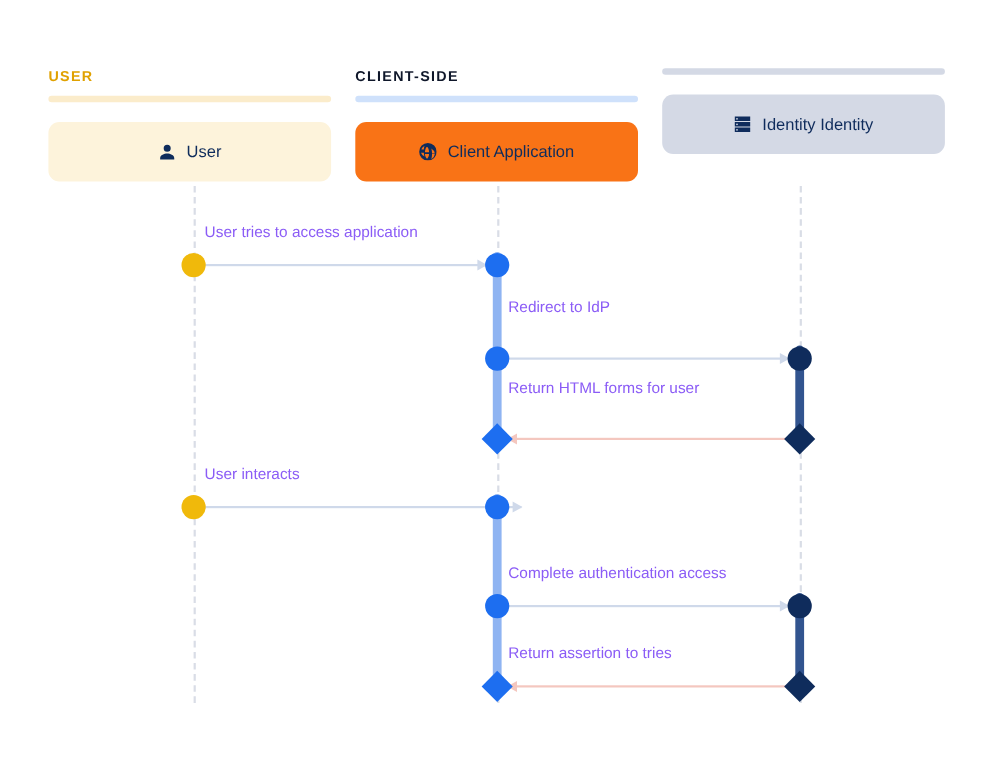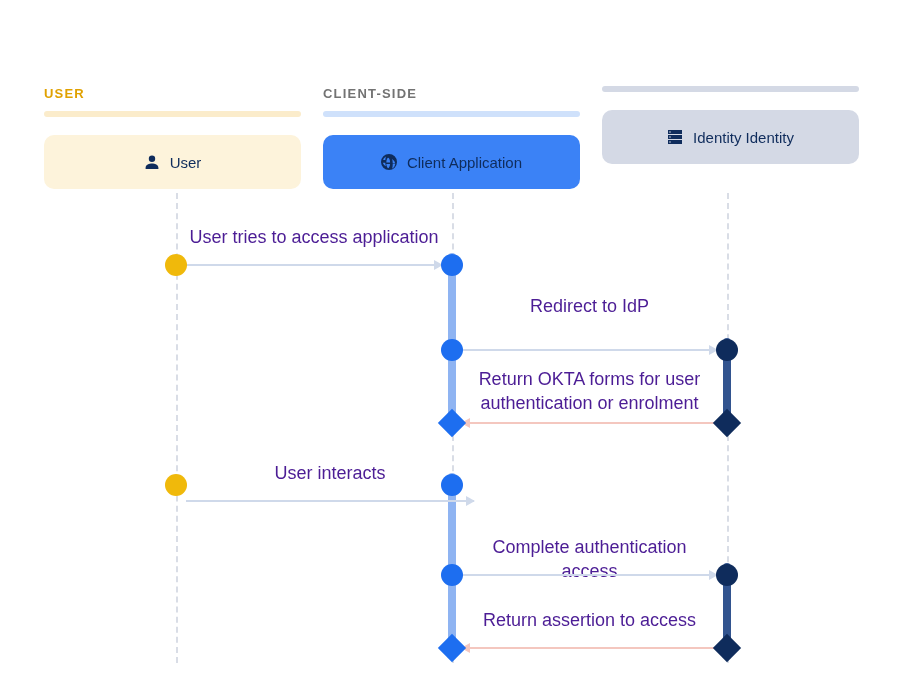--- a/index.html
+++ b/index.html
@@ -16,33 +16,32 @@
     inset: 0;
     background: #fff;
     border-radius: 24px;
     padding: 62px 44px 40px 44px;
   }
 
   
   .cols {
     display: flex;
     gap: 22px;
-    margin-top: 24px;
   }
   .col { flex: 1; min-width: 0; }
 
   .col-heading {
     font-size: 13px;
     font-weight: 700;
     letter-spacing: 1.2px;
     text-transform: uppercase;
     margin-bottom: 10px;
   }
   .col.user  .col-heading { color: #e0a100; }
-  .col.client .col-heading { color: #737373; }
+  .col.client .col-heading { color: #0f172a; }
   .col.okta  .col-heading { color: #0f2c5c; }
 
   .col-bar {
     height: 6px;
     border-radius: 3px;
     margin-bottom: 18px;
   }
   .col.user   .col-bar { background: #fbeccb; }
   .col.client .col-bar { background: #cfe1fb; }
   .col.okta   .col-bar { background: #d4d9e5; }
@@ -52,21 +51,21 @@
     border-radius: 10px;
     display: flex;
     align-items: center;
     justify-content: center;
     gap: 10px;
     font-size: 15px;
     color: #0f2c5c;
     font-weight: 500;
   }
   .col.user   .actor { background: #fdf3db; }
-  .col.client .actor { background: #3b82f6; }
+  .col.client .actor { background: #f97316; }
   .col.okta   .actor { background: #d4d9e5; }
 
   .actor-icon { width: 16px; height: 16px; display: inline-flex; }
   .actor-icon svg { width: 100%; height: 100%; fill: #0f2c5c; }
 
   
   .seq {
     position: relative;
     height: 470px;
     margin-top: 4px;
@@ -108,23 +107,22 @@
     border-bottom: 5px solid transparent;
     top: -4px;
   }
   .msg-line.right::after  { right: -1px;  border-left: 9px solid #cfd9ea; }
   .msg-line.left::after   { left: -1px;   border-right: 9px solid #cfd9ea; }
   .msg-line.return.left::after  { border-right-color: #f4c7bf; }
 
   .msg-label {
     position: absolute;
     width: 100%;
-    text-align: center;
-    font-size: 18px;
-    color: #4c1d95;
+    font-size: 14px;
+    color: #8b5cf6;
     line-height: 1.35;
     top: -28px;
   }
   .msg-label.two { top: -44px; }
 
   .dot {
     position: absolute;
     width: 22px; height: 22px;
     background: #1d6ef0;
     border-radius: 50%;
@@ -209,42 +207,42 @@
       <div class="msg-label two">
         <span>Redirect to IdP</span><br>
       </div>
       <div class="msg-line right"></div>
     </div>
     <div class="dot" style="left:408px; top:157px"></div>
     <div class="dot dark" style="left:683px; top:157px"></div>
 
     <div class="msg" style="left:418px; width:255px; top:218px">
       <div class="msg-label two">
-        <span>Return OKTA forms for user</span><br><span>authentication or enrolment</span>
+        <span>Return HTML forms for user</span><br>
       </div>
       <div class="msg-line return left"></div>
     </div>
     <div class="diamond" style="left:408px; top:230px"></div>
     <div class="diamond dark" style="left:683px; top:230px"></div>
 
-    <div class="msg" style="left:142px; width:288px; top:296px">
+    <div class="msg" style="left:142px; width:288px; top:280px">
       <div class="msg-label">User interacts</div>
       <div class="msg-line right"></div>
     </div>
     <div class="dot amber" style="left:132px; top:292px"></div>
     <div class="dot" style="left:408px; top:292px"></div>
 
     <div class="msg" style="left:418px; width:255px; top:370px">
       <div class="msg-label">Complete authentication access</div>
       <div class="msg-line right"></div>
     </div>
     <div class="dot" style="left:408px; top:382px"></div>
     <div class="dot dark" style="left:683px; top:382px"></div>
 
     <div class="msg" style="left:418px; width:255px; top:443px">
-      <div class="msg-label">Return assertion to access</div>
+      <div class="msg-label">Return assertion to tries</div>
       <div class="msg-line return left"></div>
     </div>
     <div class="diamond" style="left:408px; top:455px"></div>
     <div class="diamond dark" style="left:683px; top:455px"></div>
   </div>
 
 </div>
 
 </body></html>

